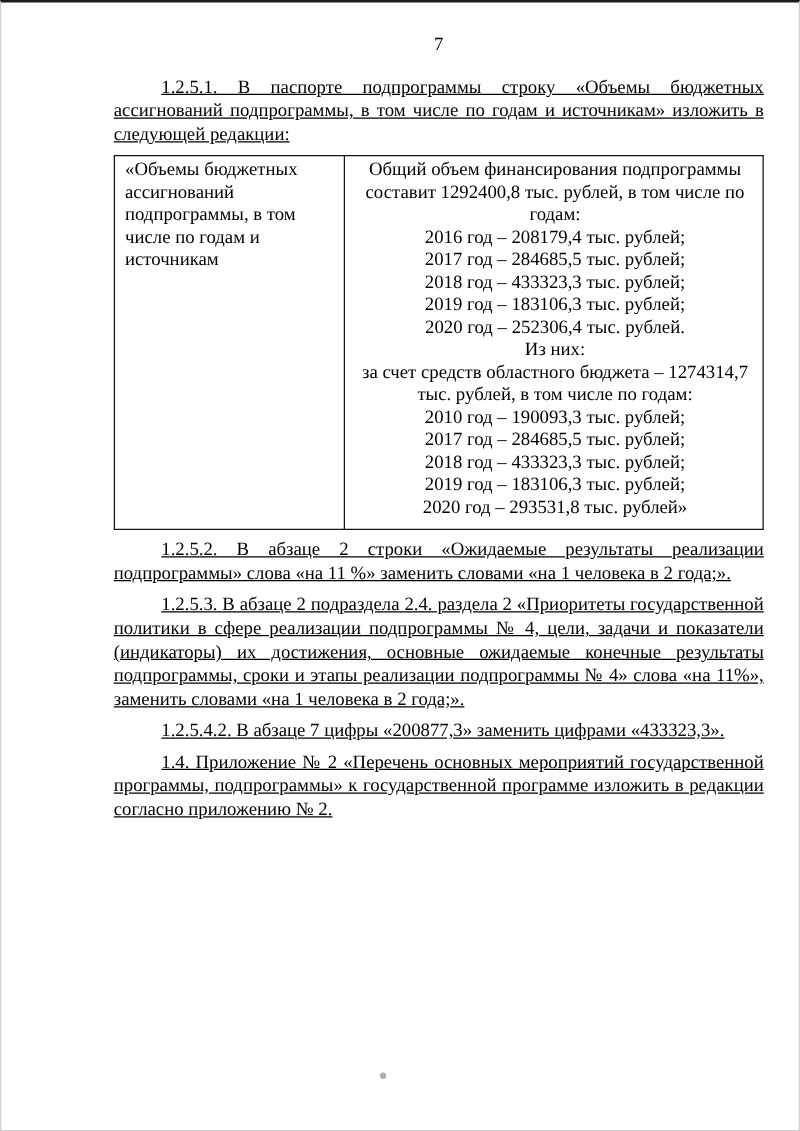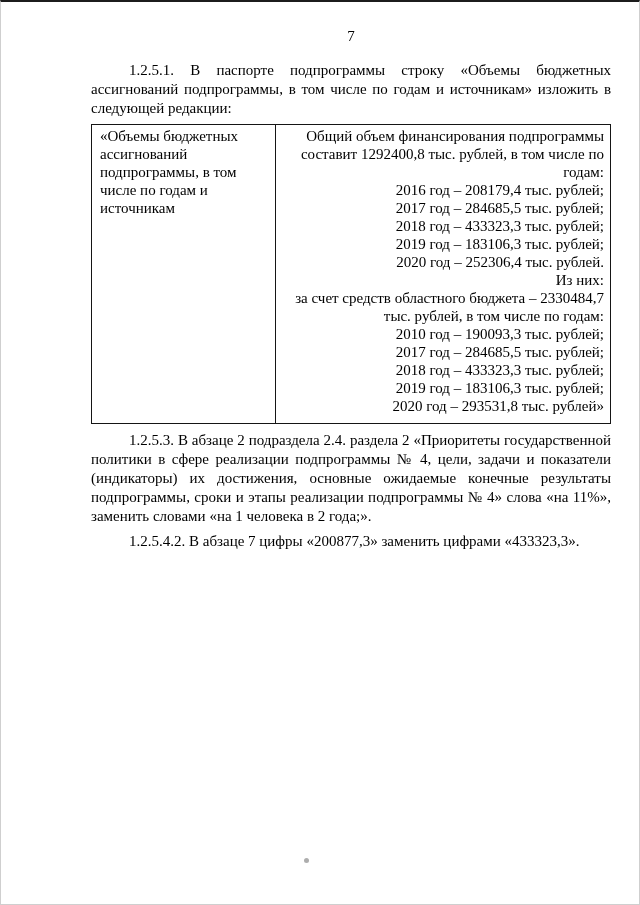--- a/index.html
+++ b/index.html
@@ -23,36 +23,37 @@
     text-align: center;
     font-size: 15px;
     margin-bottom: 16px;
   }
   .para {
     font-size: 15px;
     line-height: 19px;
     text-align: justify;
     text-indent: 38px;
     margin-bottom: 6px;
+    text-decoration: underline;
   }
   .doc-table {
     width: 100%;
     border-collapse: collapse;
     margin: 3px 0 7px 0;
   }
   .doc-table td {
     border: 1.5px solid #151515;
     vertical-align: top;
     font-size: 15px;
     line-height: 18px;
     padding: 2px 6px 8px 8px;
   }
   td.cell-left { width: 184px; }
   td.cell-right { }
-  .tline { text-align: right; }
+  .tline { text-align: center; }
   .speck {
     position: absolute;
     left: 303px; top: 856px;
     width: 5px; height: 5px;
     background: #8a8a8a;
     border-radius: 50%;
     opacity: .7;
   }
 </style>
 </head>
@@ -69,29 +70,31 @@
       <tr>
         <td class="cell-left">«Объемы бюджетных ассигнований подпрограммы, в том числе по годам и источникам</td>
         <td class="cell-right">
           <div class="tline">Общий объем финансирования подпрограммы составит 1292400,8 тыс. рублей, в том числе по годам:</div>
           <div class="tline">2016 год – 208179,4 тыс. рублей;</div>
           <div class="tline">2017 год – 284685,5 тыс. рублей;</div>
           <div class="tline">2018 год – 433323,3 тыс. рублей;</div>
           <div class="tline">2019 год – 183106,3 тыс. рублей;</div>
           <div class="tline">2020 год – 252306,4 тыс. рублей.</div>
           <div class="tline">Из них:</div>
-          <div class="tline">за счет средств областного бюджета – 2330484,7 тыс. рублей, в том числе по годам:</div>
+          <div class="tline">за счет средств областного бюджета – 1274314,7 тыс. рублей, в том числе по годам:</div>
           <div class="tline">2010 год – 190093,3 тыс. рублей;</div>
           <div class="tline">2017 год – 284685,5 тыс. рублей;</div>
           <div class="tline">2018 год – 433323,3 тыс. рублей;</div>
           <div class="tline">2019 год – 183106,3 тыс. рублей;</div>
           <div class="tline">2020 год – 293531,8 тыс. рублей»</div>
         </td>
       </tr>
     </tbody>
   </table>
 
+  <p class="para">1.2.5.2. В абзаце 2 строки «Ожидаемые результаты реализации подпрограммы» слова «на 11 %» заменить словами «на 1 человека в 2 года;».</p>
   <p class="para">1.2.5.3. В абзаце 2 подраздела 2.4. раздела 2 «Приоритеты государственной политики в сфере реализации подпрограммы № 4, цели, задачи и показатели (индикаторы) их достижения, основные ожидаемые конечные результаты подпрограммы, сроки и этапы реализации подпрограммы № 4» слова «на 11%», заменить словами «на 1 человека в 2 года;».</p>
   <p class="para">1.2.5.4.2. В абзаце 7 цифры «200877,3» заменить цифрами «433323,3».</p>
+  <p class="para">1.4. Приложение № 2 «Перечень основных мероприятий государственной программы, подпрограммы» к государственной программе изложить в редакции согласно приложению № 2.</p>
 
   <div class="speck"></div>
 
 </div>
 
 </body></html>

